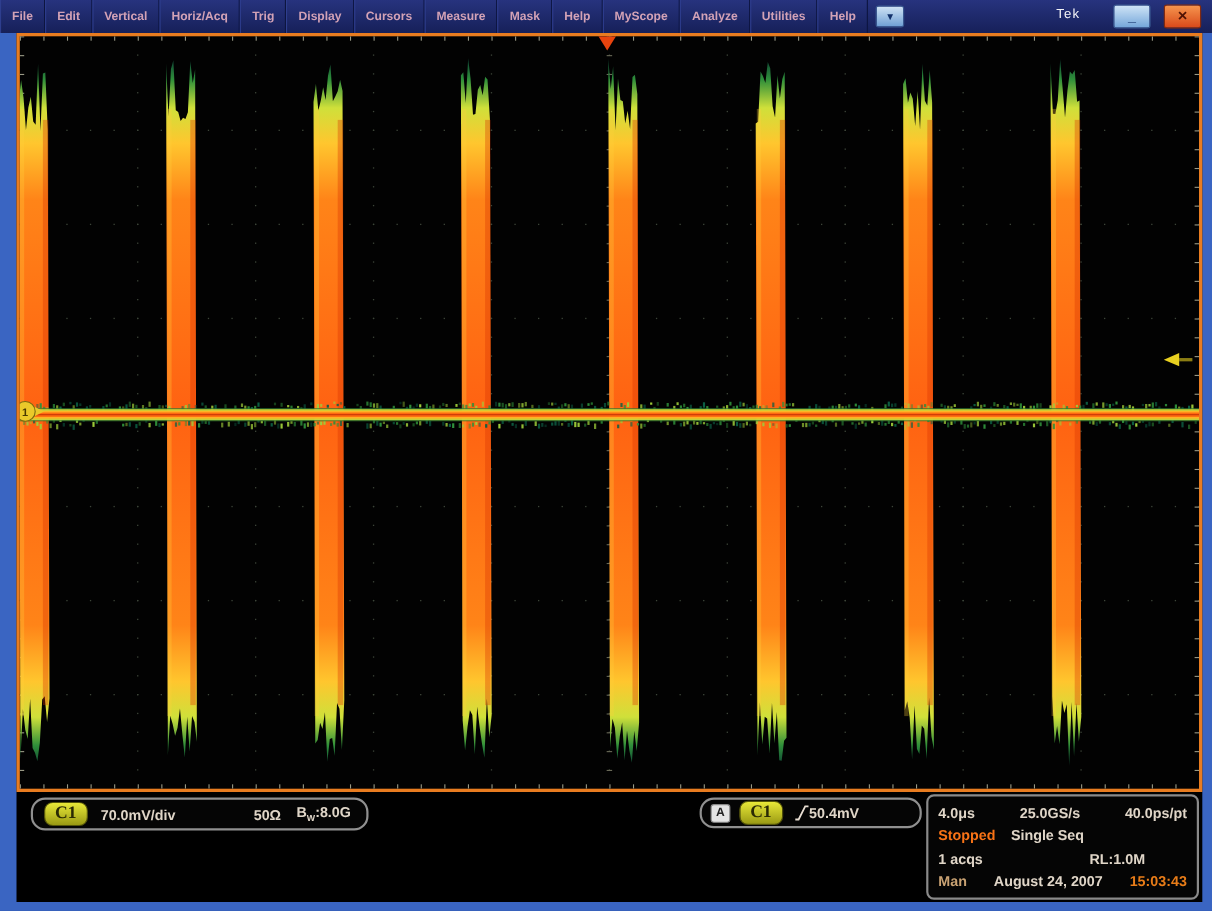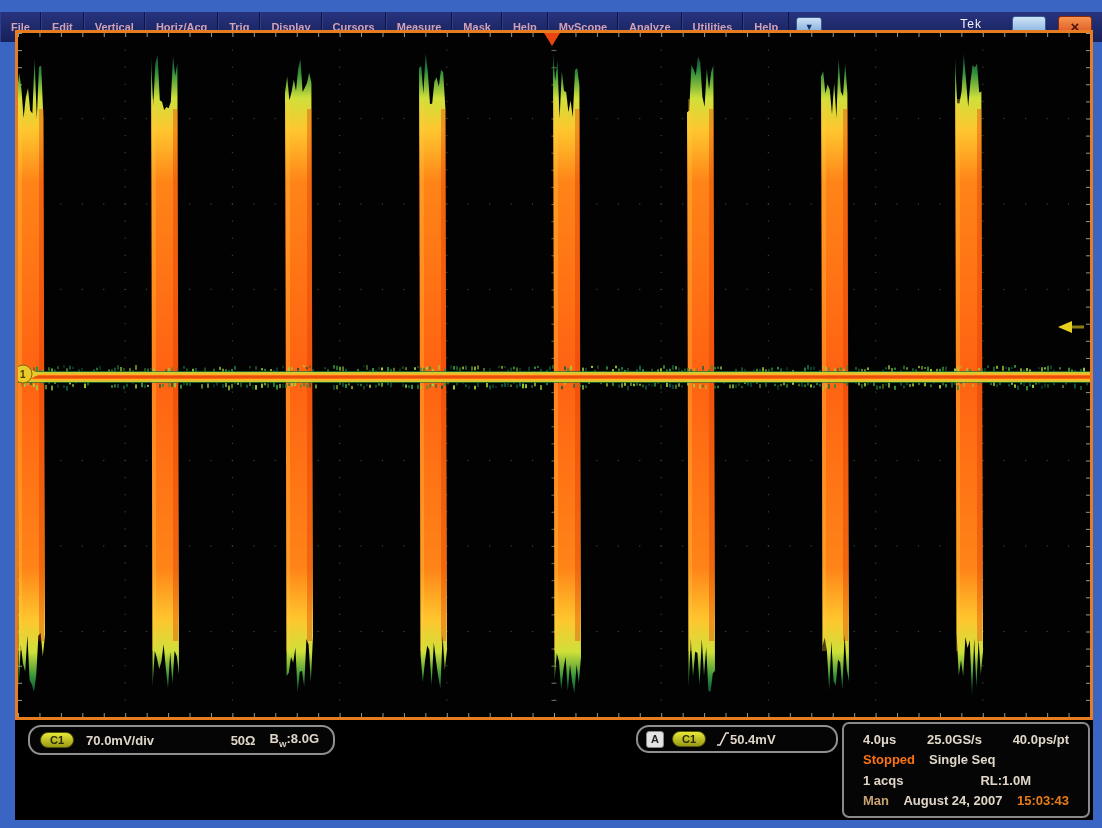--- a/index.html
+++ b/index.html
@@ -2,21 +2,21 @@
 <html><head>
 <meta charset="utf-8">
 <style>
   * { margin:0; padding:0; box-sizing:border-box; }
   html,body { width:1102px; height:828px; overflow:hidden;
     font-family:"Liberation Sans", sans-serif; background:#3a65c2; }
   .window { position:relative; width:1102px; height:828px; }
 
   
   .menubar { position:absolute; top:0; left:0; width:1102px; height:30px;
-    background:linear-gradient(#27337e,#162059); display:flex; align-items:center;margin-top:12px; }
+    background:linear-gradient(#27337e,#162059); display:flex; align-items:center; }
   #menu-items { display:flex; height:100%; align-items:center; }
   .menu-item { padding:0 10px; font-size:11px; font-weight:bold; color:#d2a2b6;
     border-right:1px solid #0d1540; border-left:1px solid #2e3e8e; height:100%;
     display:flex; align-items:center; cursor:default; white-space:nowrap; }
   .dropdown-btn { margin-left:7px; width:26px; height:20px;
     background:linear-gradient(#cfe2f4,#6f9fd4); border:1px solid #3a5a92;
     border-radius:3px; color:#12306a; font-size:9px; line-height:18px; text-align:center; }
   .tek-logo { position:absolute; right:120px; top:5px; color:#f4f4f8;
     font-size:12px; font-weight:normal; letter-spacing:1px; }
   .win-btn { position:absolute; top:4px; width:34px; height:22px; border-radius:3px;
@@ -32,35 +32,35 @@
   #wave-svg { display:block; width:1072px; height:684px; }
 
   
   .statusbar { position:absolute; left:15px; top:720px; width:1078px; height:100px;
     background:#000; color:#e0d6c8; font-weight:bold; font-size:13px; }
   .readout { position:absolute; display:flex; align-items:center;
     border:2px solid #909090; border-radius:13px; background:#050505; }
   .channel-readout { left:13px; top:5px; width:307px; height:30px; padding:0 10px; }
   .trigger-readout { left:621px; top:5px; width:202px; height:28px; padding:0 8px; }
   .badge-ch { background:linear-gradient(#e8e838,#9a9a14); border:1px solid #55550a;
-    color:#2a2a04; border-radius:8px; font-size:11px; padding:1px 9px; }
+    color:#2a2a04; border-radius:8px; font-size:16px; padding:1px 9px;font-family:Liberation Serif, serif; }
   .badge-src { background:#e4e4e4; border:1px solid #888; color:#222;
     border-radius:3px; font-size:11px; padding:0 4px; line-height:15px; }
   .channel-readout .scale { margin-left:12px; }
   .channel-readout .imp { margin-left:auto; }
   .channel-readout .bw { margin-left:14px; margin-right:4px; }
   .bw sub { font-size:8px; }
   .trigger-readout .badge-ch { margin-left:8px; }
   .trigger-readout .slope { margin-left:10px; width:14px; height:16px; }
   .trigger-readout .lvl { margin-left:0; }
 
   .acq-panel { position:absolute; left:827px; top:2px; width:248px; height:96px;
     border:2px solid #8a8a8a; border-radius:7px; background:#050505;
     display:flex; flex-direction:column; justify-content:space-around;
-    padding:5px 19px; }
+    padding:5px 9px; }
   .acq-row { display:flex; align-items:center; }
   .row1 { justify-content:space-between; }
   .row2 .status { color:#f97316; }
   .row2 .mode { margin-left:14px; }
   .row3 { justify-content:space-between; padding-right:38px; }
   .row4 { justify-content:space-between; }
   .row4 .trigmode { color:#c9a273; }
   .row4 .clock { color:#e87c18; }
 </style>
 </head>

